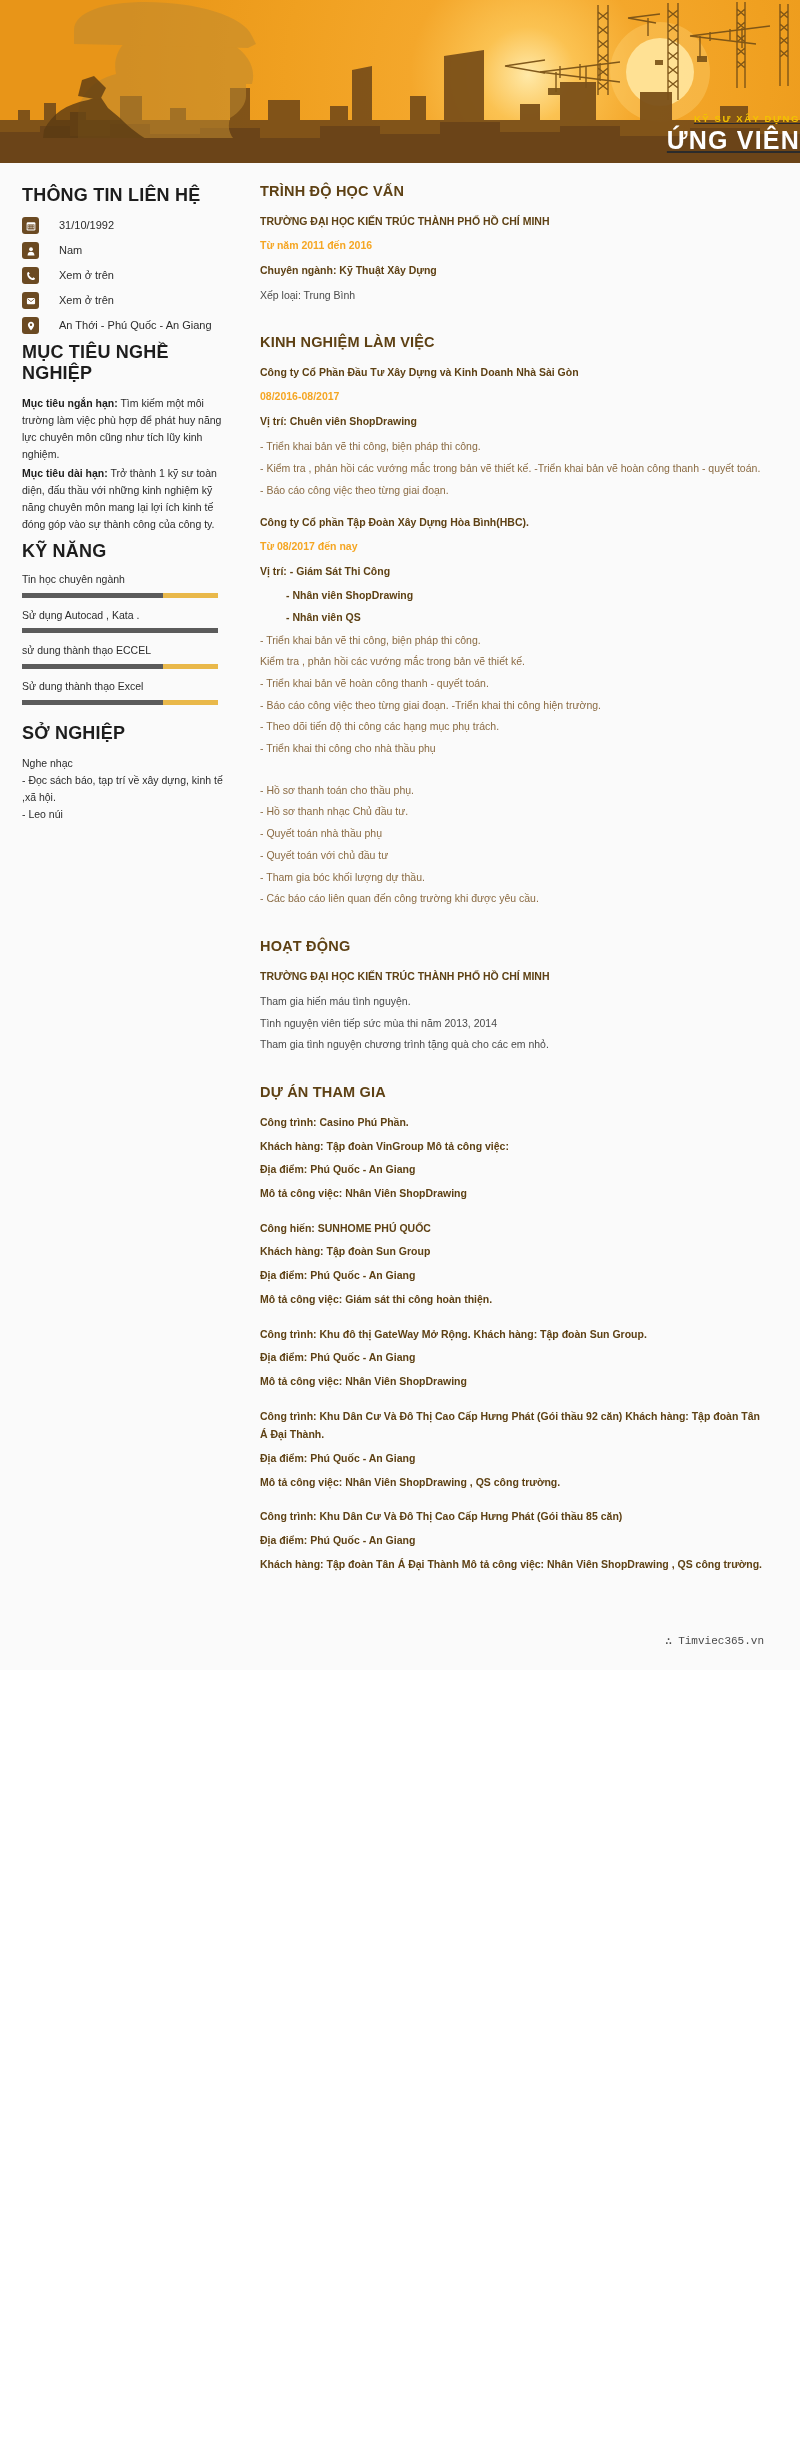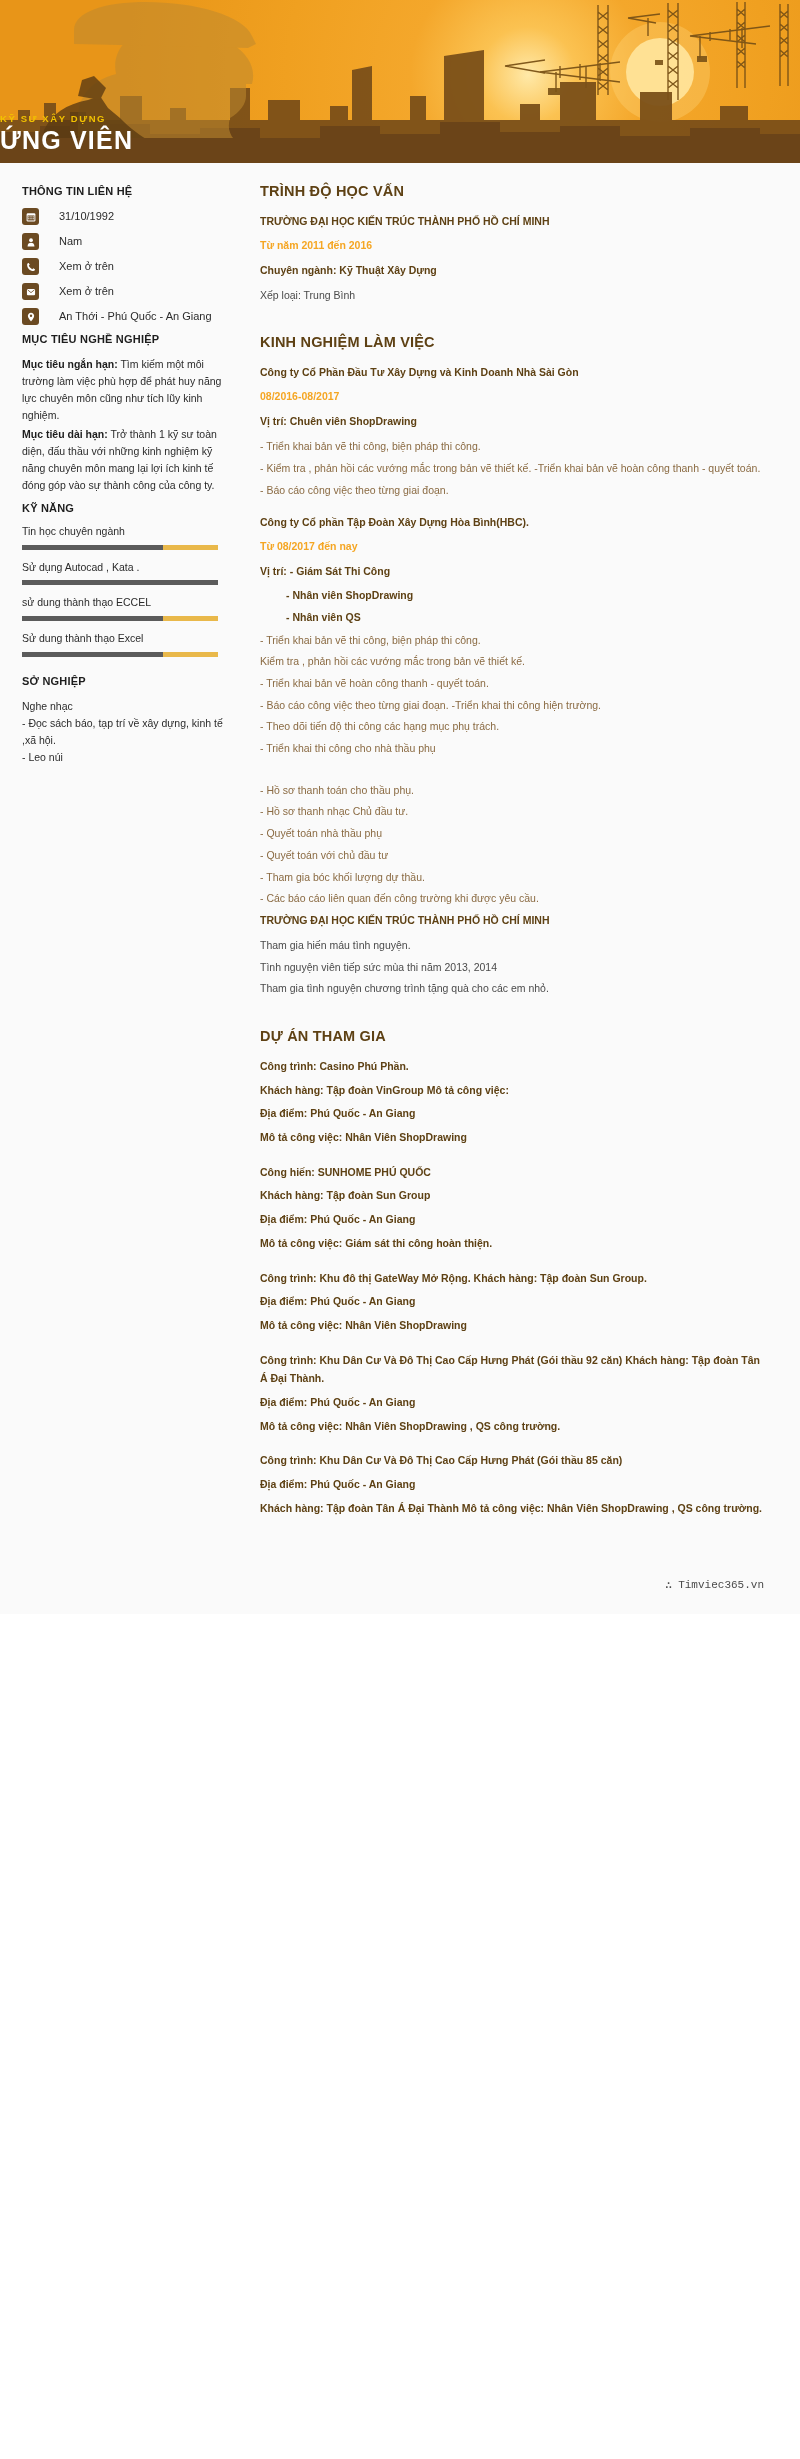--- a/index.html
+++ b/index.html
@@ -22,21 +22,21 @@
     overflow: hidden;
     background: linear-gradient(180deg, #f5a623 0%, #f0a01f 40%, #e89a1c 60%, #6b4418 100%);
   }
   .hero-sky {
     position:absolute; inset:0;
     background: radial-gradient(circle at 66% 46%, #ffe9a8 0%, #fbc251 9%, #f4a72b 22%, #f0a020 45%, #e89518 75%);
   }
   .hero svg { position:absolute; left:0; top:0; }
   .hero-title-wrap {
     position:absolute; left:0; right:0; bottom:10px;
-    text-align:left; z-index:5;
+    text-align:right; z-index:5;text-decoration:underline;
   }
   .hero-sub {
     color:#f2c200;
     font-size:9.5px;
     font-weight:bold;
     letter-spacing:1.6px;
     margin-bottom:3px;
   }
   .hero-title {
     color:#ffffff;
@@ -57,21 +57,21 @@
     width:250px;
     padding: 18px 16px 24px 22px;
   }
   .col-right {
     width:550px;
     padding: 18px 34px 24px 10px;
   }
 
   
   .l-head {
-    font-size:11px;
+    font-size:18px;
     font-weight:bold;
     color:#1d1d1d;
     letter-spacing:.2px;
     margin: 8px 0 11px 0;
   }
   .l-head.first { margin-top:4px; }
 
   .contact-row {
     display:flex;
     align-items:center;
@@ -396,20 +396,21 @@
         <p class="r-body">- Triển khai thi công cho nhà thầu phụ</p>
         <div class="gap-md"></div>
         <p class="r-body">- Hồ sơ thanh toán cho thầu phụ.</p>
         <p class="r-body">- Hồ sơ thanh nhạc Chủ đầu tư.</p>
         <p class="r-body">- Quyết toán nhà thầu phụ</p>
         <p class="r-body">- Quyết toán với chủ đầu tư</p>
         <p class="r-body">- Tham gia bóc khối lượng dự thầu.</p>
         <p class="r-body">- Các báo cáo liên quan đến công trường khi được yêu cầu.</p>
       </div>
 
+      <div class="r-head sp">HOẠT ĐỘNG</div>
       <p class="r-strong">TRƯỜNG ĐẠI HỌC KIẾN TRÚC THÀNH PHỐ HỒ CHÍ MINH</p>
       <p class="r-norm">Tham gia hiến máu tình nguyện.</p>
       <p class="r-norm">Tình nguyện viên tiếp sức mùa thi năm 2013, 2014</p>
       <p class="r-norm"> Tham gia tình nguyện chương trình tặng quà cho các em nhỏ.</p>
 
       <div class="r-head sp">DỰ ÁN THAM GIA</div>
 
       <div class="proj-block">
         <p class="proj-line">Công trình: Casino Phú Phần.</p>
         <p class="proj-line">Khách hàng: Tập đoàn VinGroup Mô tả công việc:</p>

